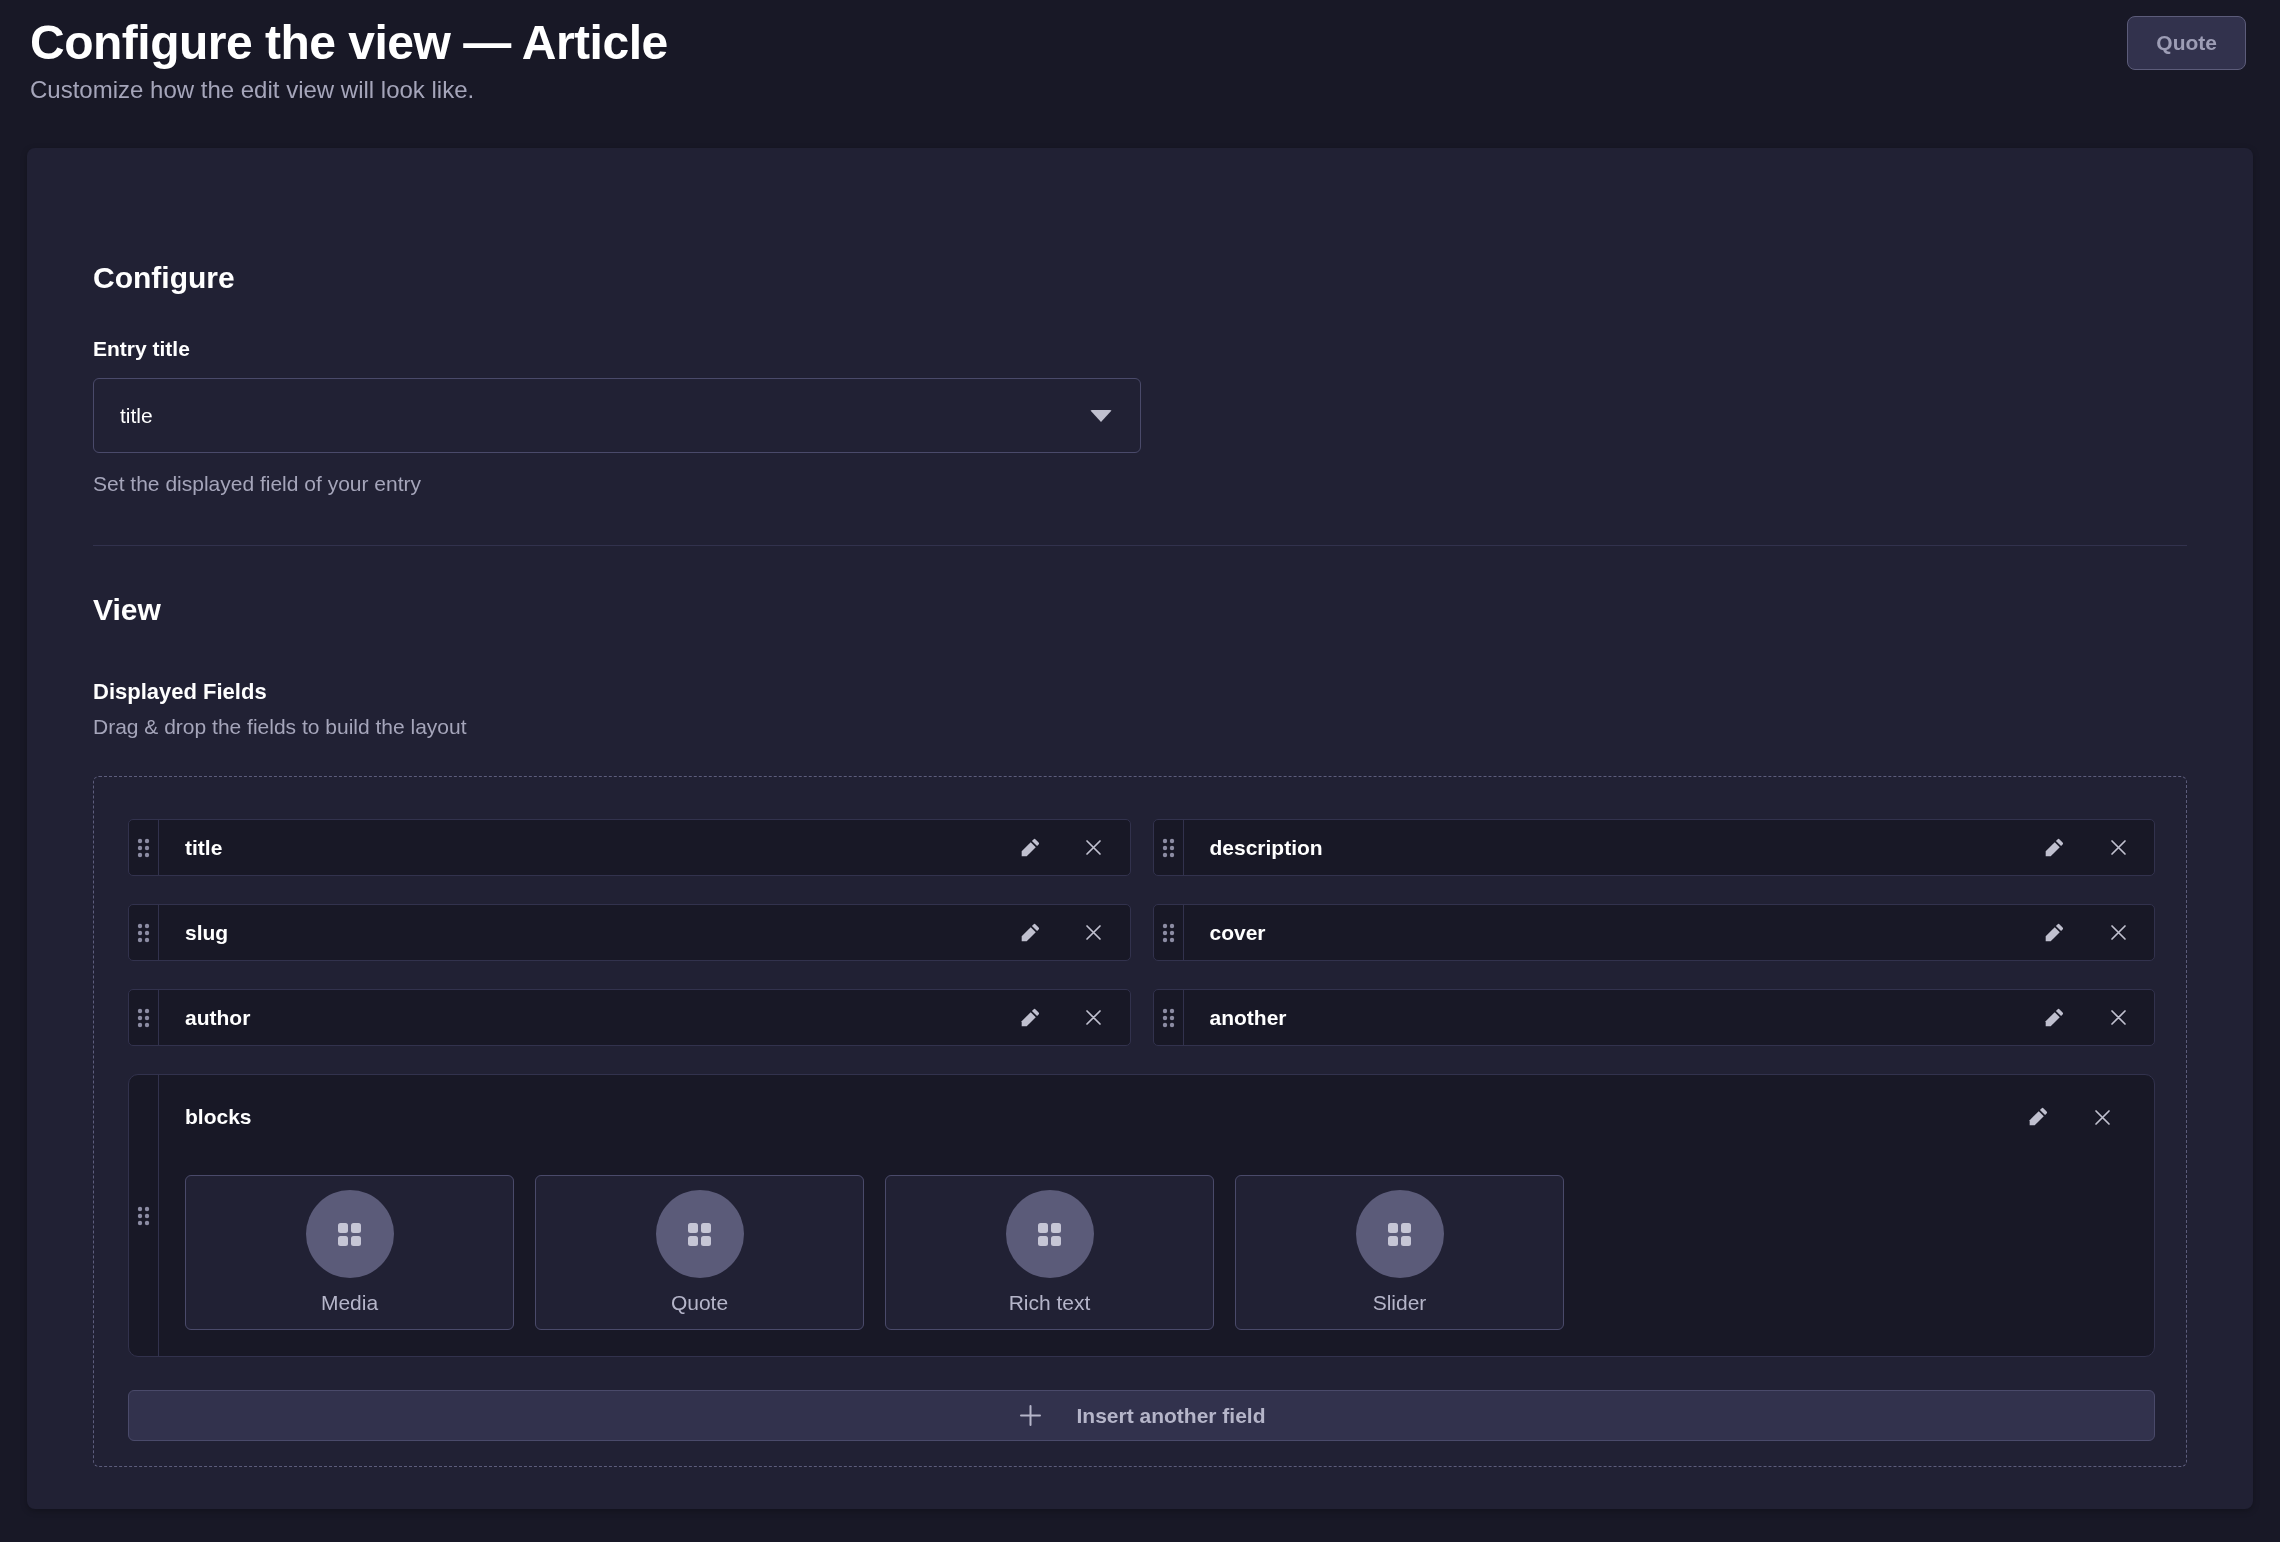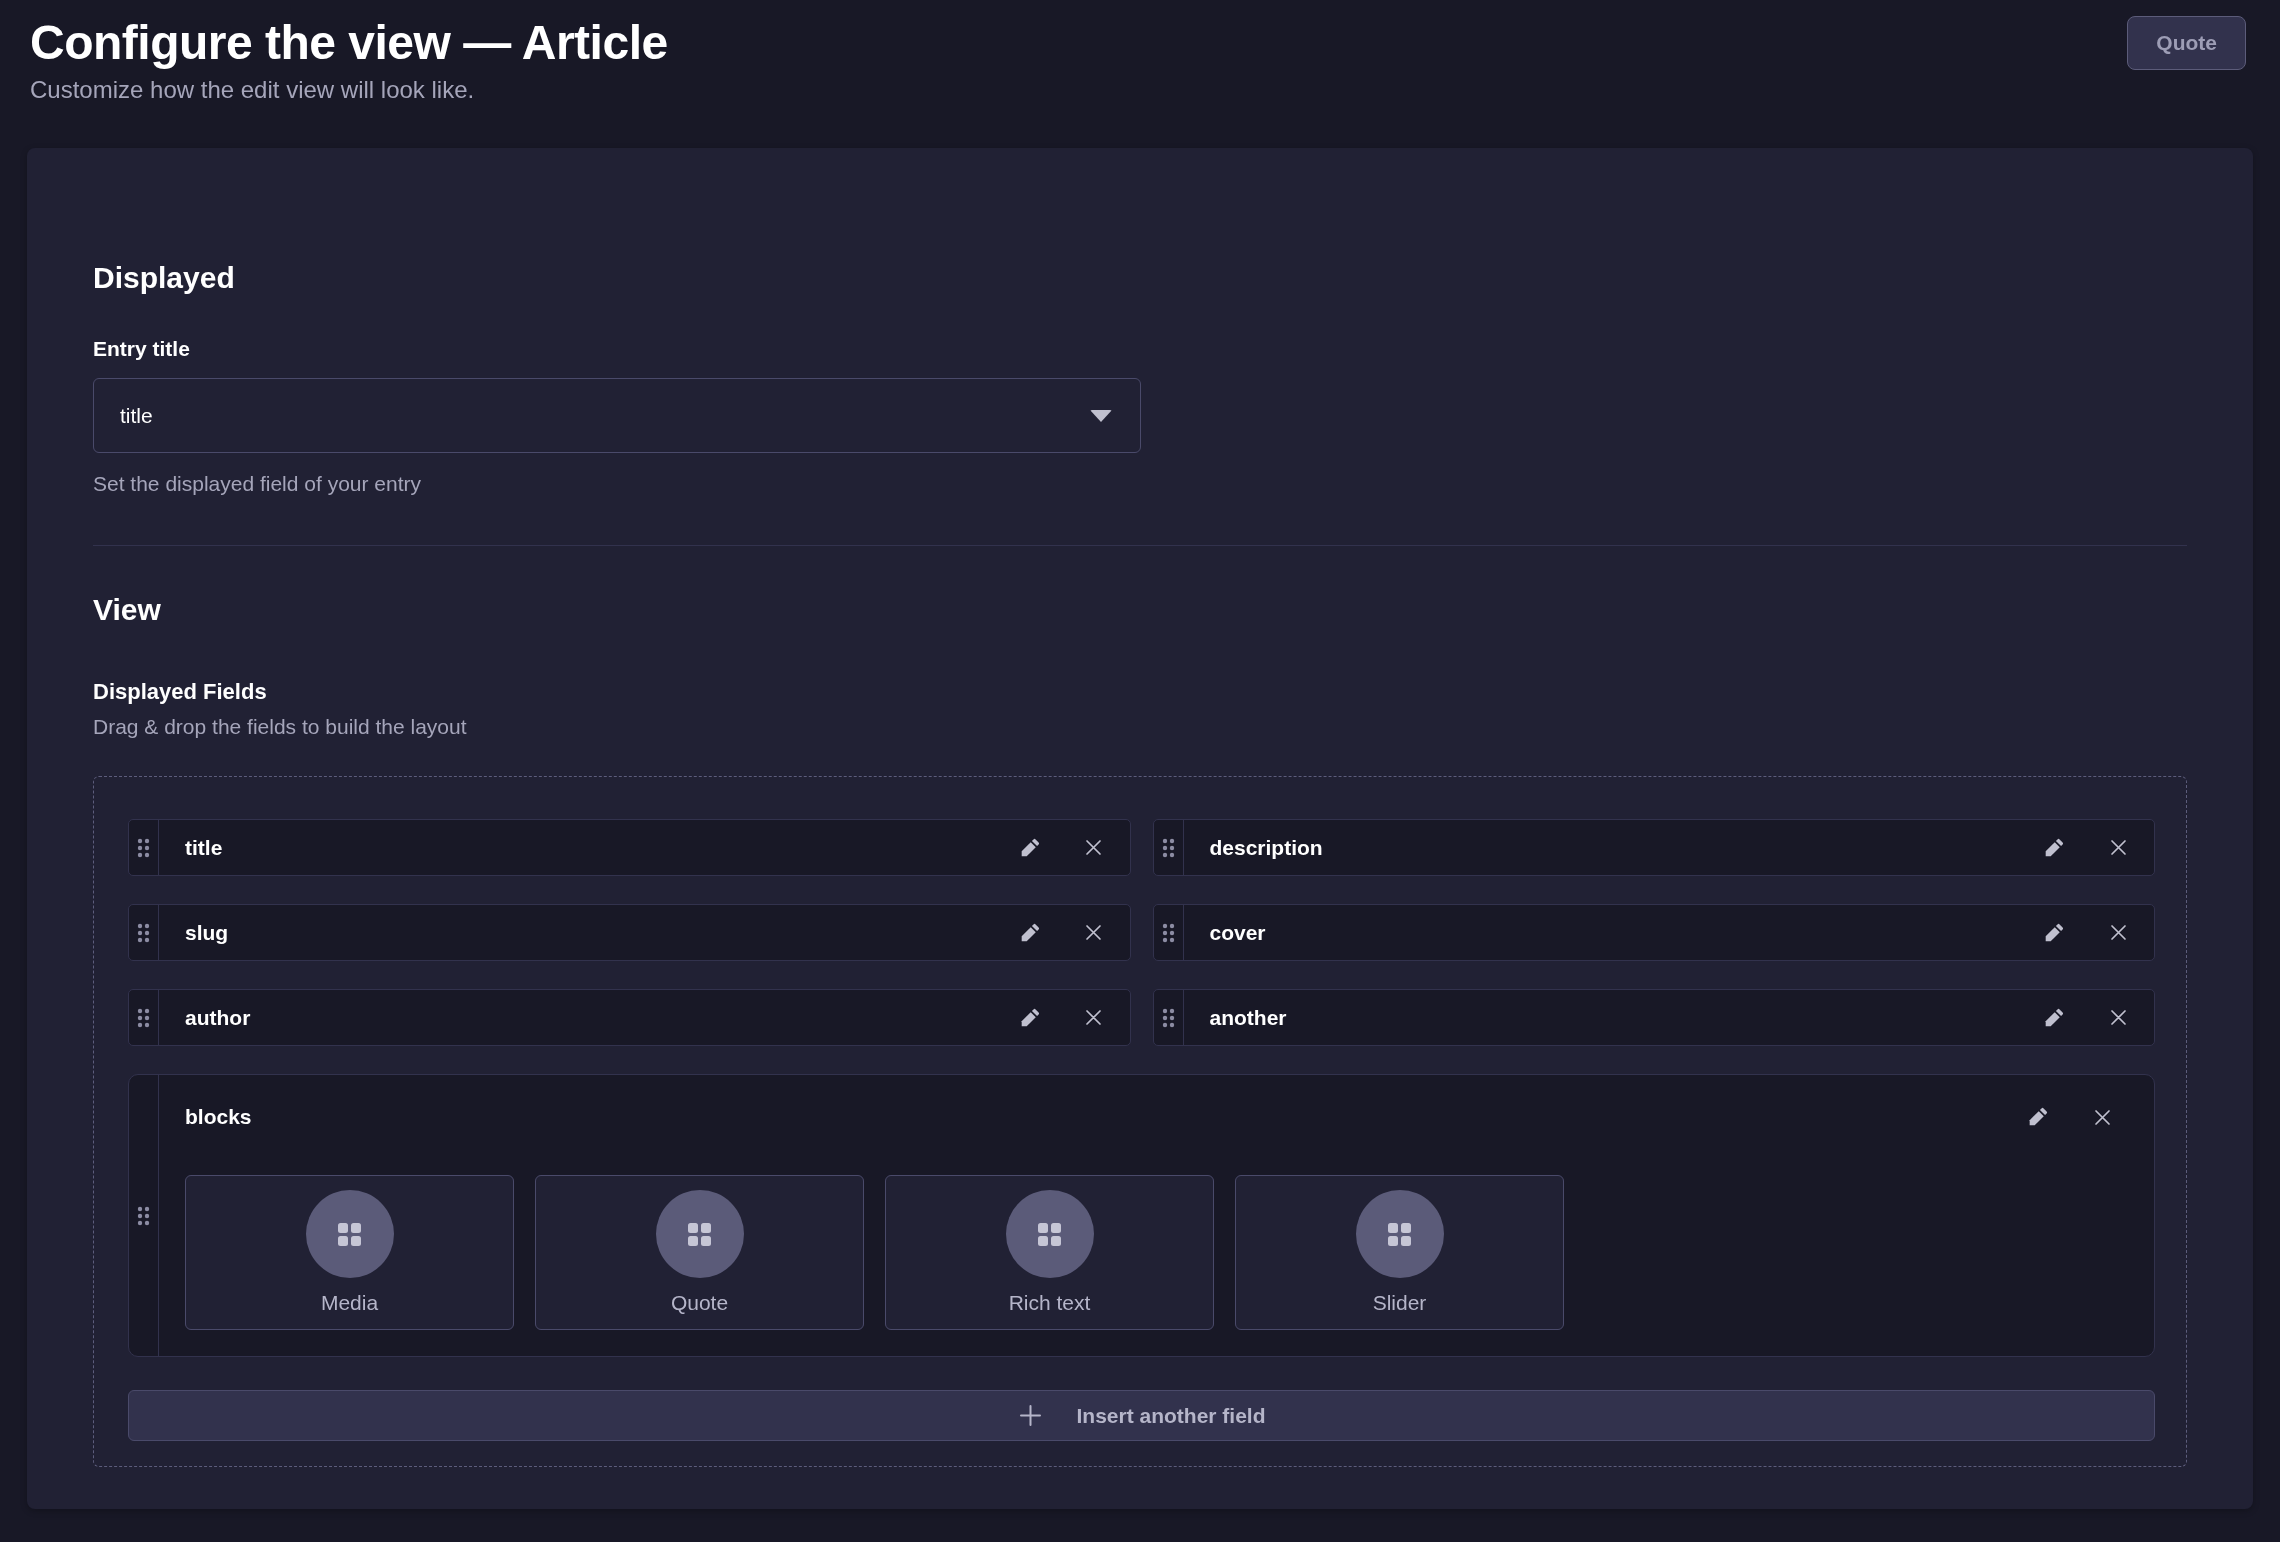--- a/index.html
+++ b/index.html
@@ -142,21 +142,21 @@
 
 <header class="header">
   <h1 class="page-title">Configure the view — Article</h1>
   <p class="page-subtitle">Customize how the edit view will look like.</p>
   <button class="save-btn">Quote</button>
 </header>
 
 <main class="panel">
 
   <section>
-    <h2 class="section-heading">Displayed</h2>
+    <h2 class="section-heading">Configure</h2>
     <label class="field-label">Entry title</label>
     <div class="select">
       <span class="select-value">title</span>
       <span class="caret"></span>
     </div>
     <p class="hint">Set the displayed field of your entry</p>
   </section>
 
   <hr class="divider">
 

